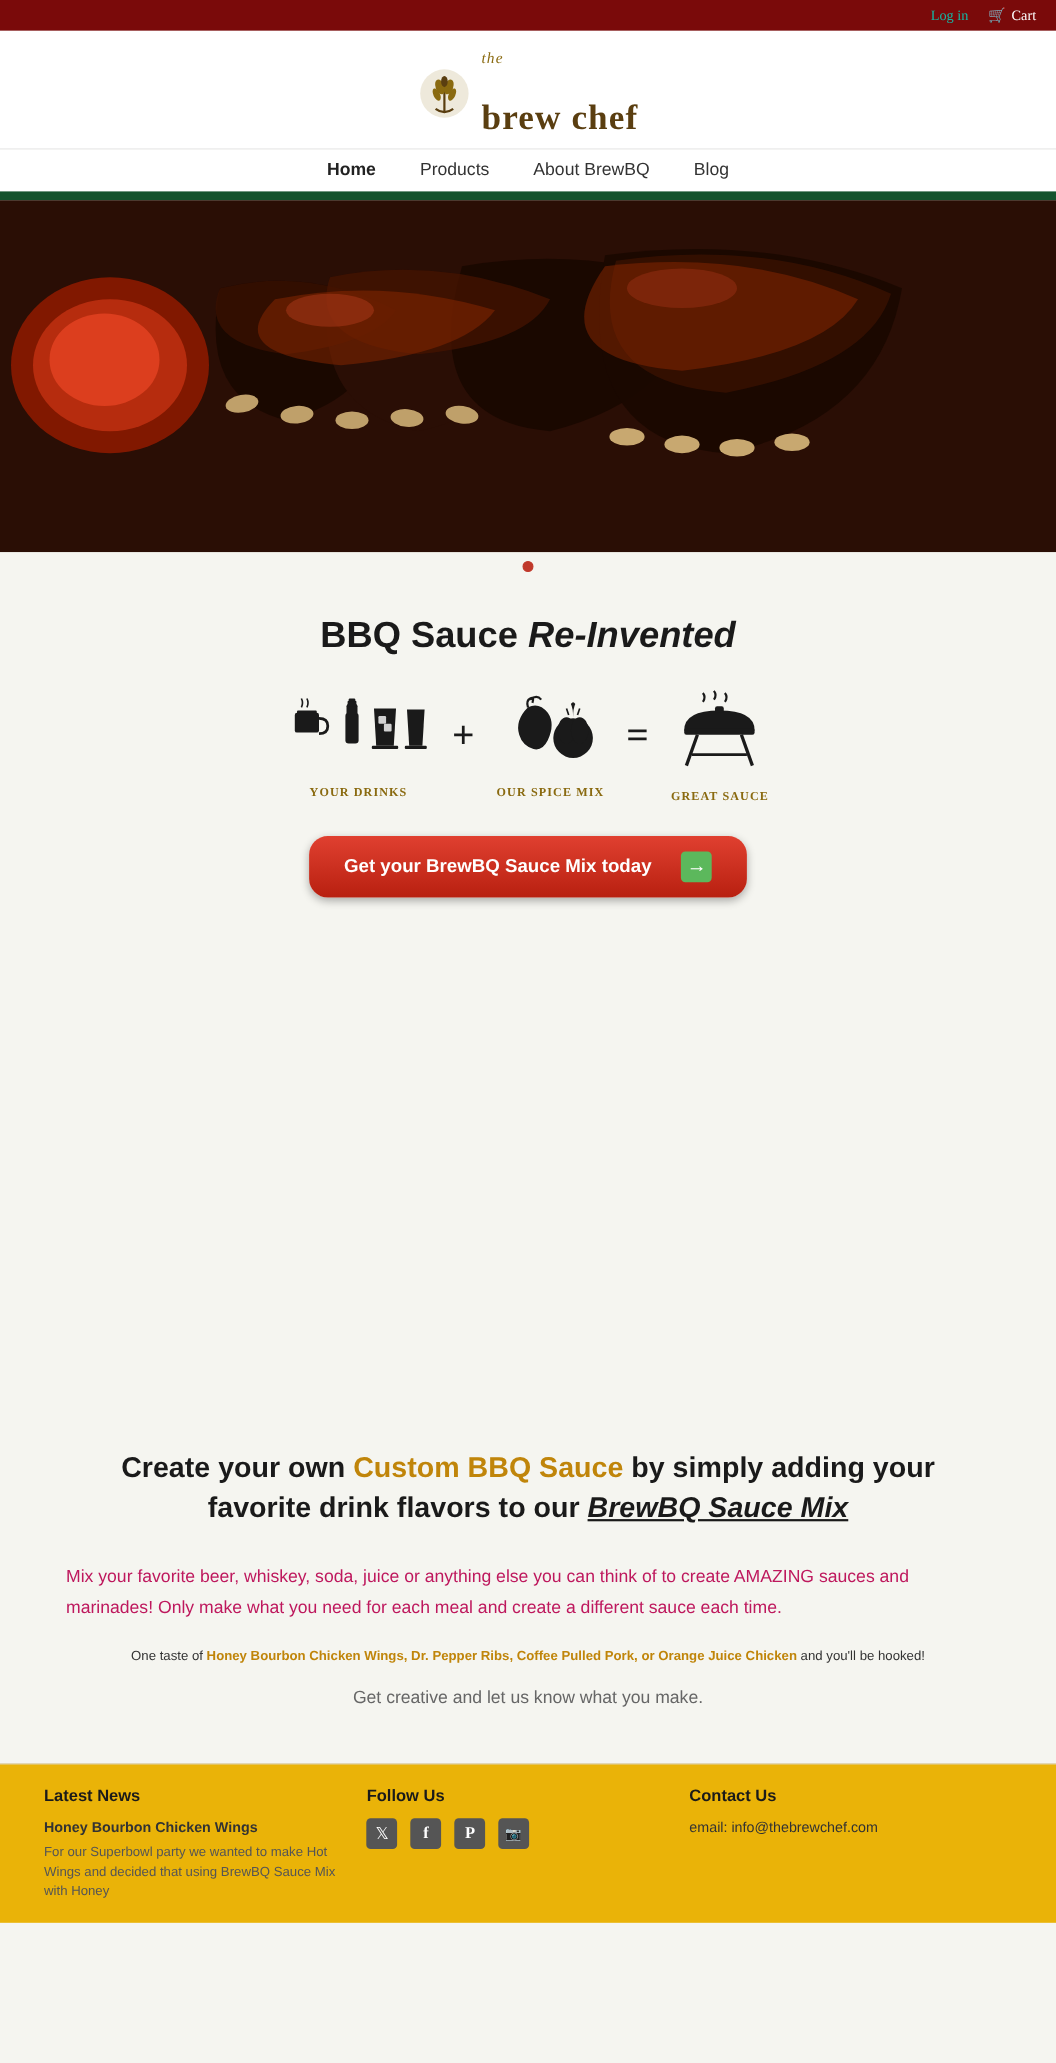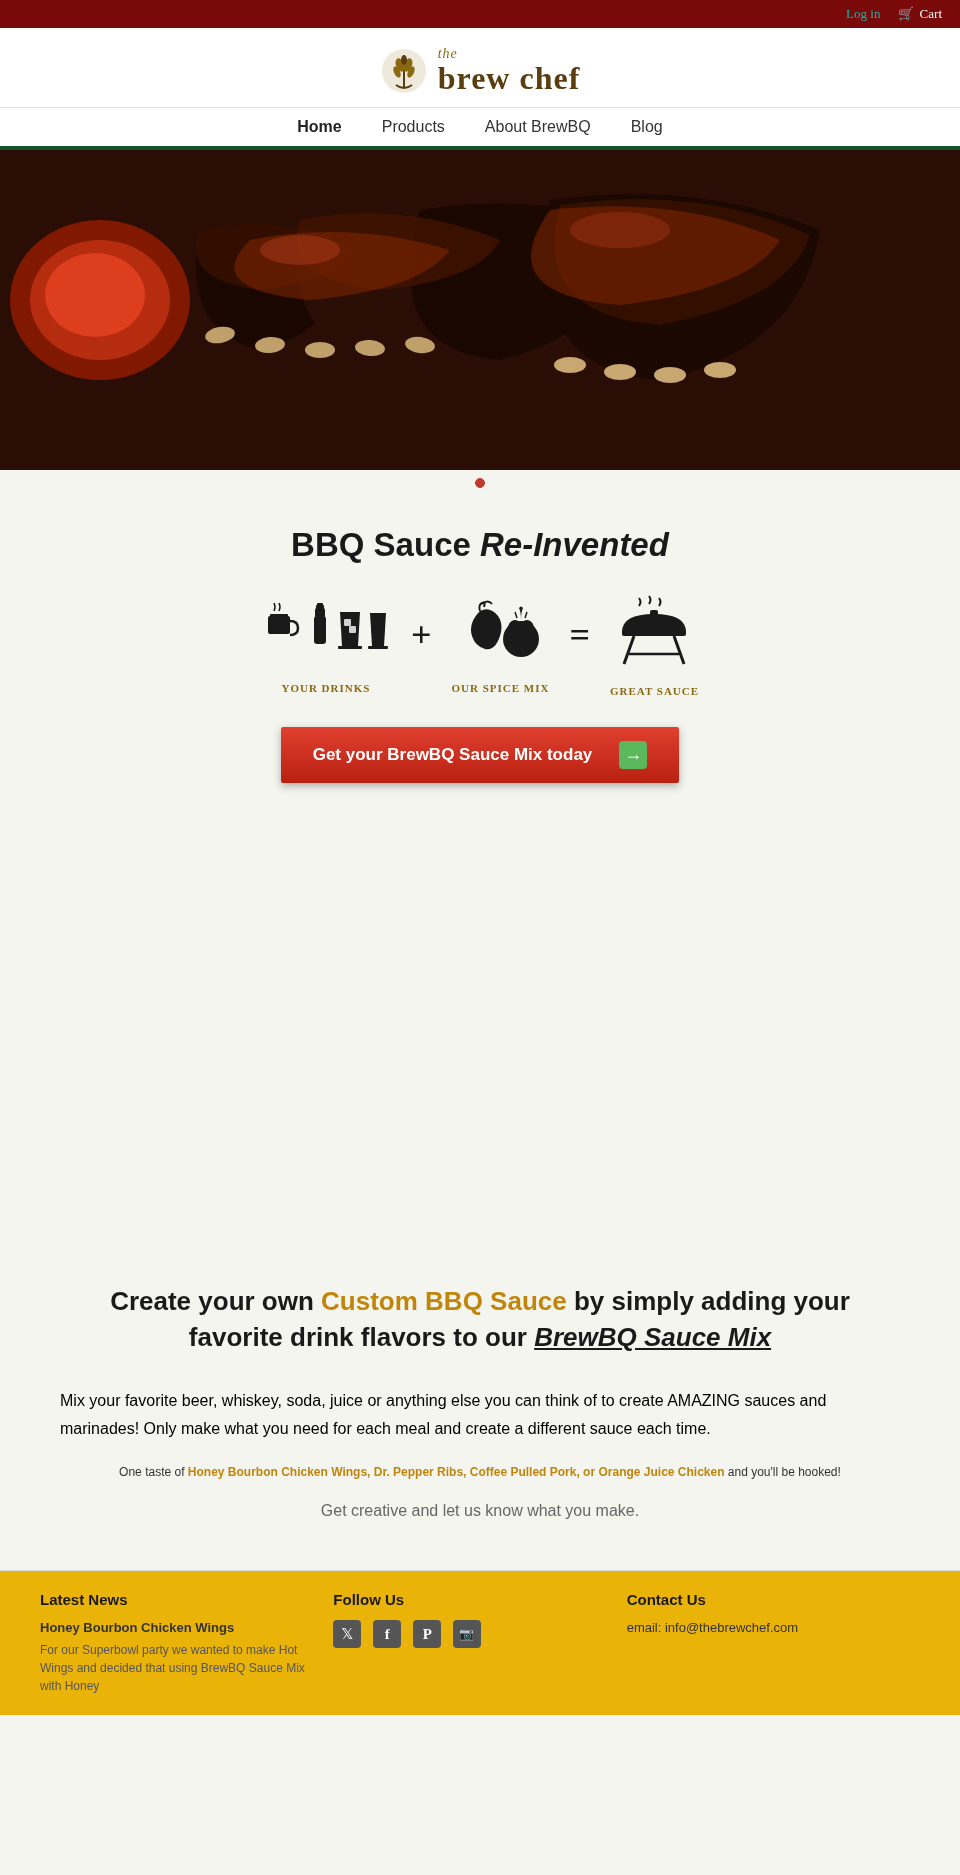--- a/index.html
+++ b/index.html
@@ -48,40 +48,41 @@
       gap: 10px;
     }
     .logo-icon {
       width: 48px;
       height: 48px;
     }
     .logo-text {
       display: flex;
       flex-direction: column;
       line-height: 1.1;
+      gap: 28px;
     }
     .logo-the {
       font-size: 14px;
       color: #8a6a10;
       font-style: italic;
       font-family: Georgia, serif;
       letter-spacing: 1px;
     }
     .logo-name {
       font-size: 32px;
       font-weight: bold;
       color: #5a3e10;
       font-family: Georgia, serif;
       letter-spacing: 1px;
     }
 
     
     .nav {
       background: #fff;
-      border-bottom: 4px solid #14532d;
+      border-bottom: 8px solid #14532d;
       display: flex;
       justify-content: center;
       align-items: center;
       gap: 40px;
       padding: 10px 0;
     }
     .nav a {
       text-decoration: none;
       font-size: 16px;
       color: #333;
@@ -184,21 +185,21 @@
     
     .cta-wrap {
       display: flex;
       justify-content: center;
       margin: 20px 0 30px;
     }
     .cta-button {
       background: linear-gradient(180deg, #e04030 0%, #b82010 100%);
       color: #fff;
       border: none;
-      border-radius: 2px;
+      border-radius: 17px;
       padding: 14px 32px;
       font-size: 17px;
       font-weight: bold;
       cursor: pointer;
       display: flex;
       align-items: center;
       gap: 27px;
       font-family: Arial, sans-serif;
       box-shadow: 0 3px 8px rgba(0,0,0,0.3);
     }
@@ -231,21 +232,21 @@
       color: #c0850a;
     }
     .promo-headline .italic-brand {
       font-style: italic;
       font-weight: bold;
       text-decoration: underline;
       color: #1a1a1a;
     }
     .promo-body {
       font-size: 16px;
-      color: #000000;
+      color: #be185d;
       line-height: 1.7;
       margin-bottom: 20px;
       font-family: Arial, sans-serif;
       text-align: left;
     }
     .promo-flavors {
       font-size: 12px;
       color: #333;
       line-height: 1.7;
       margin-bottom: 20px;

